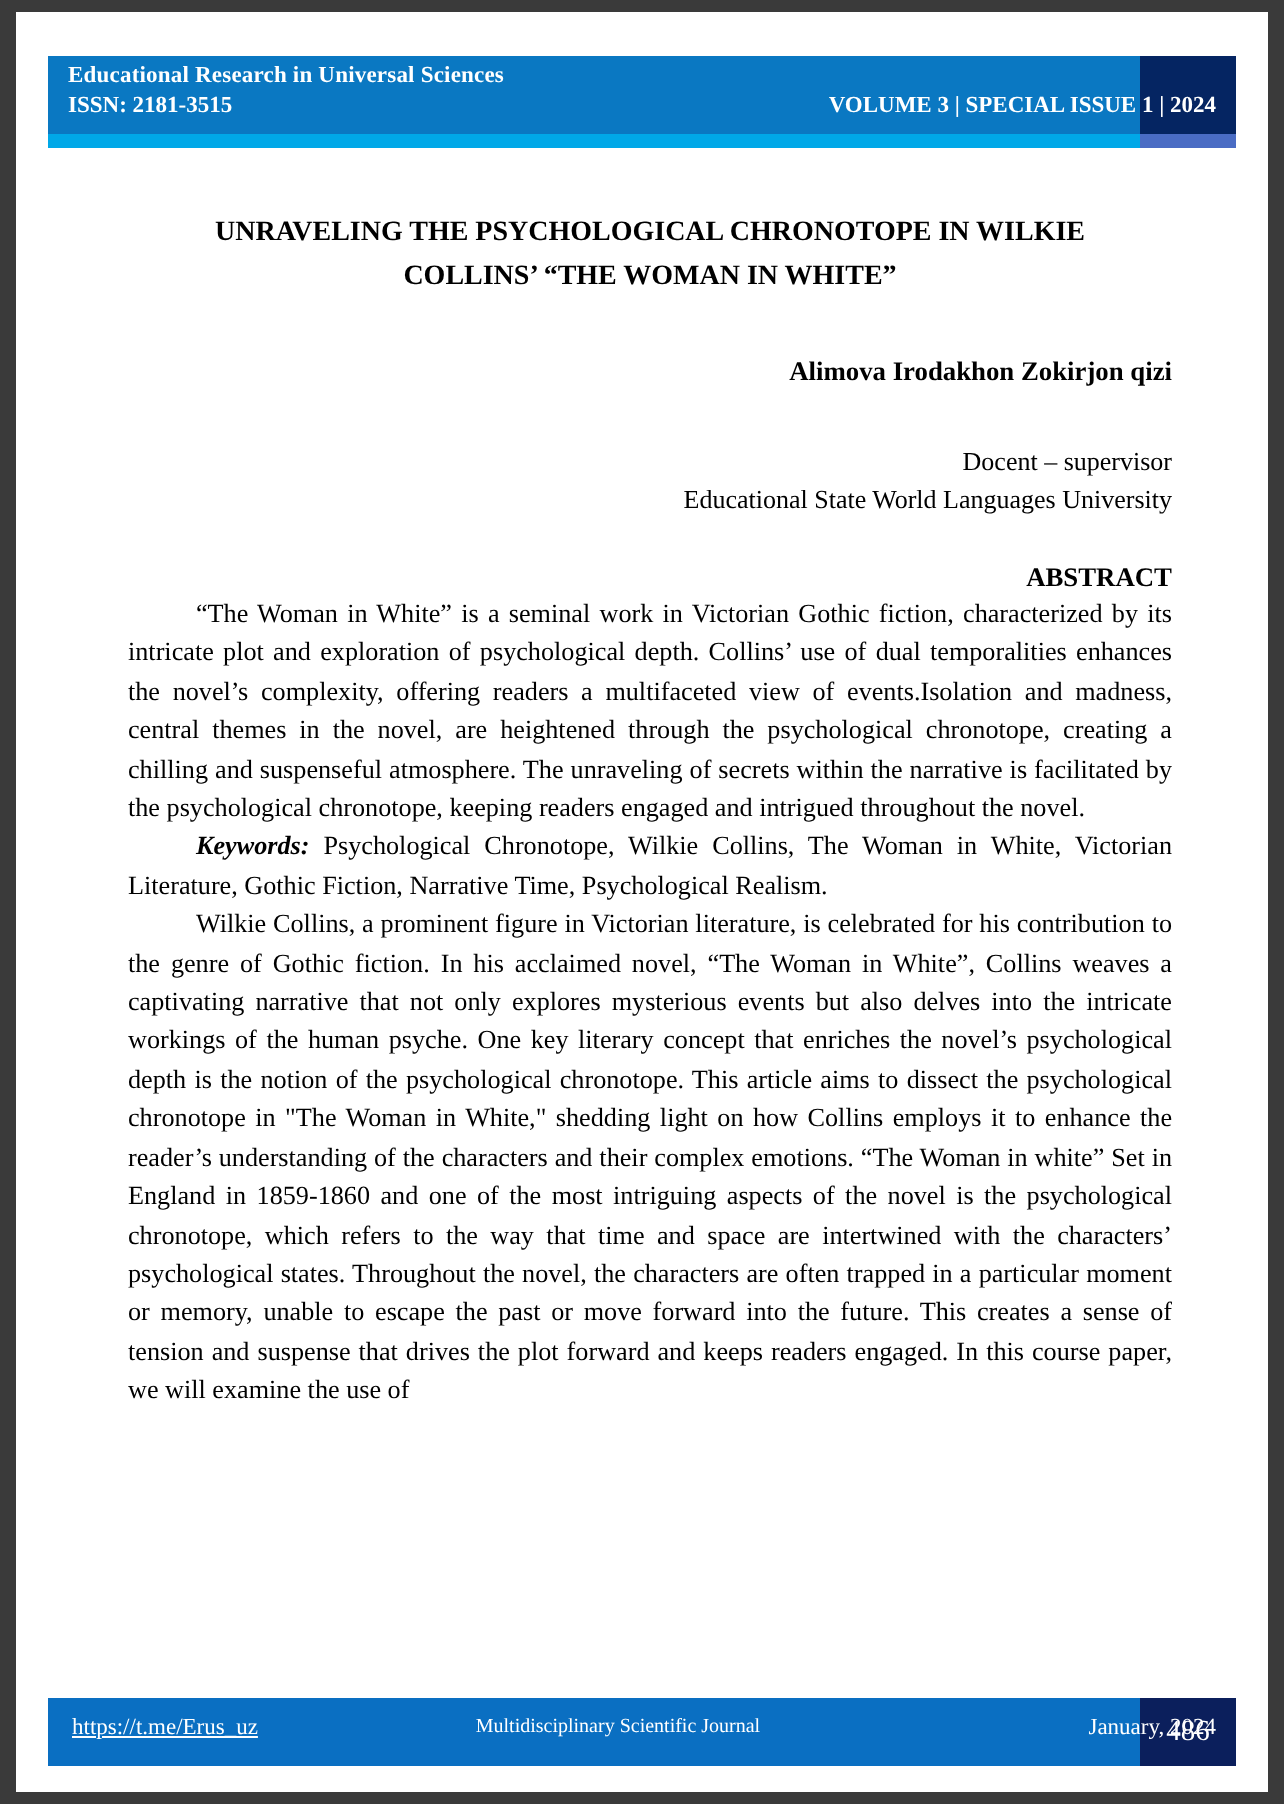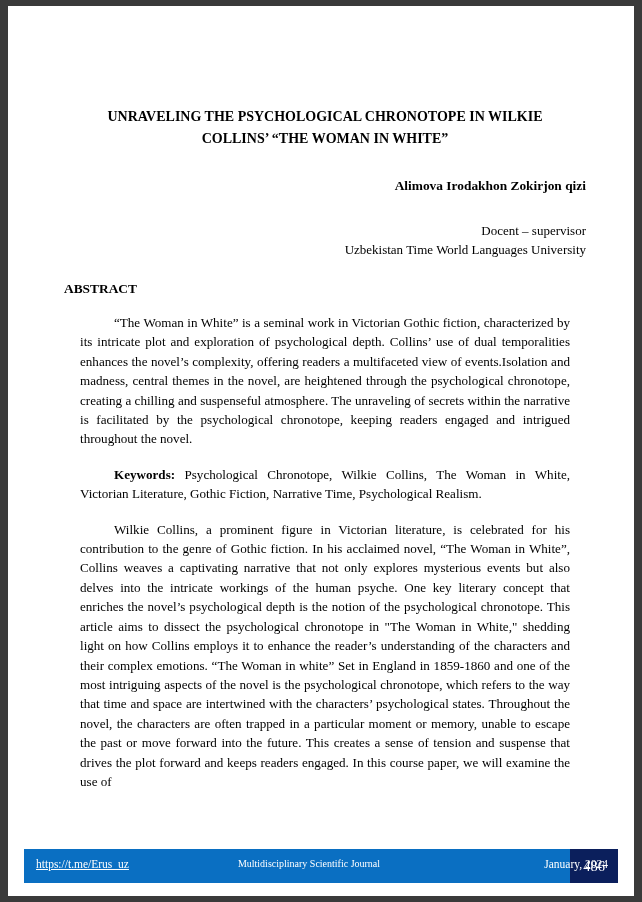--- a/index.html
+++ b/index.html
@@ -118,45 +118,45 @@
   }
   .author-role {
     font-size: 13px;
     line-height: 19px;
   }
   .author-block.second {
     margin-top: 26px;
   }
   .section-heading {
     margin-top: 22px;
-    text-align: left;
+    text-align: right;
     font-size: 13.4px;
     font-weight: bold;
   }
   .section-heading-left {
     margin-top: 20px;
     font-size: 13.4px;
     font-weight: bold;
     text-indent: 34px;
   }
   .para {
     font-size: 13.1px;
     line-height: 19.4px;
     text-align: justify;
     text-justify: inter-word;
-    margin: 16px;
+    margin: 0;
     color: #000;
   }
   .para.indent {
     text-indent: 34px;
   }
   .para + .para {
     margin-top: 0;
   }
-  .kw-label { font-weight: bold; }
+  .kw-label { font-weight: bold; font-style: italic; }
 
   
   .footer {
     position: absolute;
     left: 16px;
     top: 843px;
     width: 594px;
     height: 34px;
     border-radius: 17px;
   }
@@ -214,32 +214,41 @@
     font-size: 14.5px;
     font-weight: normal;
     color: #ffffff;
   }
 </style>
 </head>
 <body>
 
 <div class="page-frame">
 
+  <div class="masthead">
+    <div class="masthead-main"></div>
+    <div class="masthead-main-stripe"></div>
+    <div class="masthead-badge"></div>
+    <div class="masthead-badge-stripe"></div>
+    <div class="journal-name">Educational Research in Universal Sciences</div>
+    <div class="journal-issn">ISSN: 2181-3515</div>
+    <div class="journal-volume">VOLUME 3 | SPECIAL ISSUE 1 | 2024</div>
+  </div>
 
   <div class="content">
 
     <div class="doc-title">UNRAVELING THE PSYCHOLOGICAL CHRONOTOPE IN WILKIE COLLINS’ “THE WOMAN IN WHITE”</div>
 
     <div class="author-block">
       <div class="author-name">Alimova Irodakhon Zokirjon qizi</div>
     </div>
 
     <div class="author-block second">
       <div class="author-role">Docent – supervisor</div>
-      <div class="author-role">Uzbekistan Time World Languages University</div>
+      <div class="author-role">Educational State World Languages University</div>
     </div>
 
     <div class="section-heading">ABSTRACT</div>
 
     <p class="para indent">“The Woman in White” is a seminal work in Victorian Gothic fiction, characterized by its intricate plot and exploration of psychological depth. Collins’ use of dual temporalities enhances the novel’s complexity, offering readers a multifaceted view of events.Isolation and madness, central themes in the novel, are heightened through the psychological chronotope, creating a chilling and suspenseful atmosphere. The unraveling of secrets within the narrative is facilitated by the psychological chronotope, keeping readers engaged and intrigued throughout the novel.</p>
 
     <p class="para indent"><span class="kw-label">Keywords:</span><span> Psychological Chronotope, Wilkie Collins, The Woman in White, Victorian Literature, Gothic Fiction, Narrative Time, Psychological Realism.</span></p>
 
 
     <p class="para indent">Wilkie Collins, a prominent figure in Victorian literature, is celebrated for his contribution to the genre of Gothic fiction. In his acclaimed novel, “The Woman in White”, Collins weaves a captivating narrative that not only explores mysterious events but also delves into the intricate workings of the human psyche. One key literary concept that enriches the novel’s psychological depth is the notion of the psychological chronotope. This article aims to dissect the psychological chronotope in "The Woman in White," shedding light on how Collins employs it to enhance the reader’s understanding of the characters and their complex emotions. “The Woman in white” Set in England in 1859-1860 and one of the most intriguing aspects of the novel is the psychological chronotope, which refers to the way that time and space are intertwined with the characters’ psychological states. Throughout the novel, the characters are often trapped in a particular moment or memory, unable to escape the past or move forward into the future. This creates a sense of tension and suspense that drives the plot forward and keeps readers engaged. In this course paper, we will examine the use of</p>

